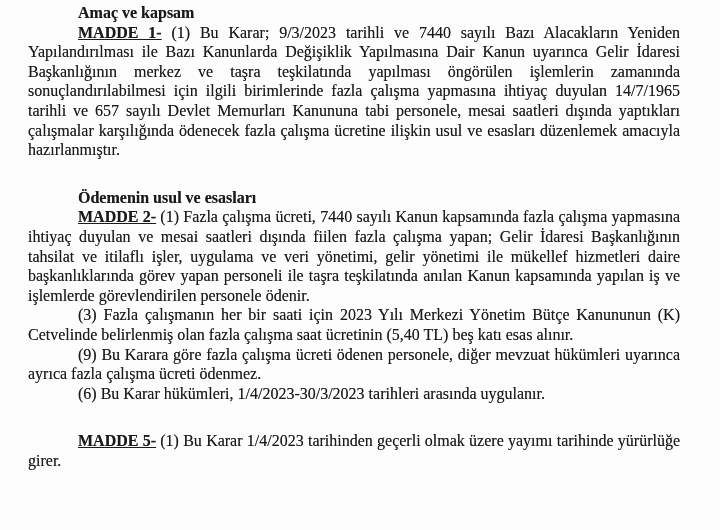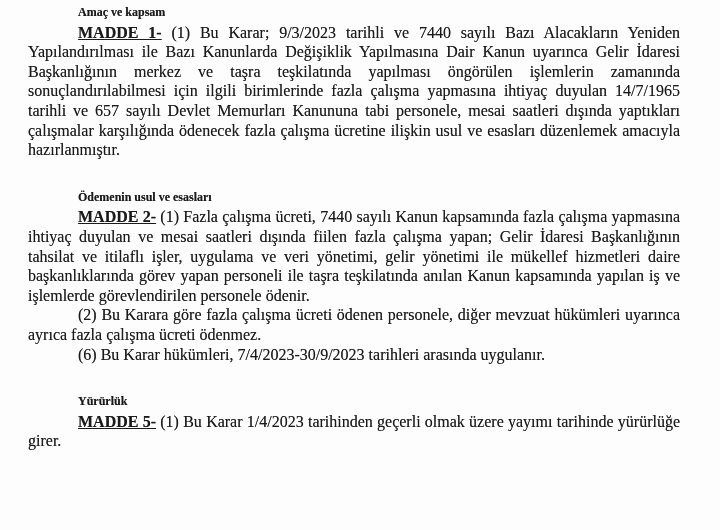--- a/index.html
+++ b/index.html
@@ -18,21 +18,21 @@
     font-family: "Liberation Serif", serif;
     font-size: 16px;
     line-height: 19.6px;
     color: #1a1a1a;
     text-shadow: 0 0 0.4px rgba(20,20,20,0.55);
   }
   .section { margin: 0; }
   .section + .section { margin-top: 28px; }
   .heading {
     margin: 0;
-    font-size: 12px;
+    font-size: 16px;
     font-weight: bold;
     text-indent: 50px;
     text-align: left;
   }
   .para {
     margin: 0;
     text-indent: 50px;
     text-align: justify;
   }
   .madde { font-weight: bold; text-decoration: underline; }
@@ -43,22 +43,22 @@
 <div class="page">
 
   <div class="section">
     <h3 class="heading">Amaç ve kapsam</h3>
     <p class="para"><b class="madde">MADDE 1-</b><span> (1) Bu Karar; 9/3/2023 tarihli ve 7440 sayılı Bazı Alacakların Yeniden Yapılandırılması ile Bazı Kanunlarda Değişiklik Yapılmasına Dair Kanun uyarınca Gelir İdaresi Başkanlığının merkez ve taşra teşkilatında yapılması öngörülen işlemlerin zamanında sonuçlandırılabilmesi için ilgili birimlerinde fazla çalışma yapmasına ihtiyaç duyulan 14/7/1965 tarihli ve 657 sayılı Devlet Memurları Kanununa tabi personele, mesai saatleri dışında yaptıkları çalışmalar karşılığında ödenecek fazla çalışma ücretine ilişkin usul ve esasları düzenlemek amacıyla hazırlanmıştır.</span></p>
   </div>
 
   <div class="section">
     <h3 class="heading">Ödemenin usul ve esasları</h3>
     <p class="para"><b class="madde">MADDE 2-</b><span> (1) Fazla çalışma ücreti, 7440 sayılı Kanun kapsamında fazla çalışma yapmasına ihtiyaç duyulan ve mesai saatleri dışında fiilen fazla çalışma yapan; Gelir İdaresi Başkanlığının tahsilat ve itilaflı işler, uygulama ve veri yönetimi, gelir yönetimi ile mükellef hizmetleri daire başkanlıklarında görev yapan personeli ile taşra teşkilatında anılan Kanun kapsamında yapılan iş ve işlemlerde görevlendirilen personele ödenir.</span></p>
-    <p class="para"><span>(2) Bu Karara göre fazla çalışma ücreti ödenen personele, diğer mevzuat hükümleri uyarınca ayrıca fazla çalışma ücreti ödenmez.</span></p>
-    <p class="para"><span>(6) Bu Karar hükümleri, 7/4/2023-30/9/2023 tarihleri arasında uygulanır.</span></p>
+    <p class="para"><span>(3) Fazla çalışmanın her bir saati için 2023 Yılı Merkezi Yönetim Bütçe Kanununun (K) Cetvelinde belirlenmiş olan fazla çalışma saat ücretinin (5,40 TL) beş katı esas alınır.</span></p>
+    <p class="para"><span>(9) Bu Karara göre fazla çalışma ücreti ödenen personele, diğer mevzuat hükümleri uyarınca ayrıca fazla çalışma ücreti ödenmez.</span></p>
+    <p class="para"><span>(6) Bu Karar hükümleri, 1/4/2023-30/3/2023 tarihleri arasında uygulanır.</span></p>
   </div>
 
   <div class="section">
-    <h3 class="heading">Yürürlük</h3>
     <p class="para"><b class="madde">MADDE 5-</b><span> (1) Bu Karar 1/4/2023 tarihinden geçerli olmak üzere yayımı tarihinde yürürlüğe girer.</span></p>
   </div>
 
 </div>
 
 </body></html>

